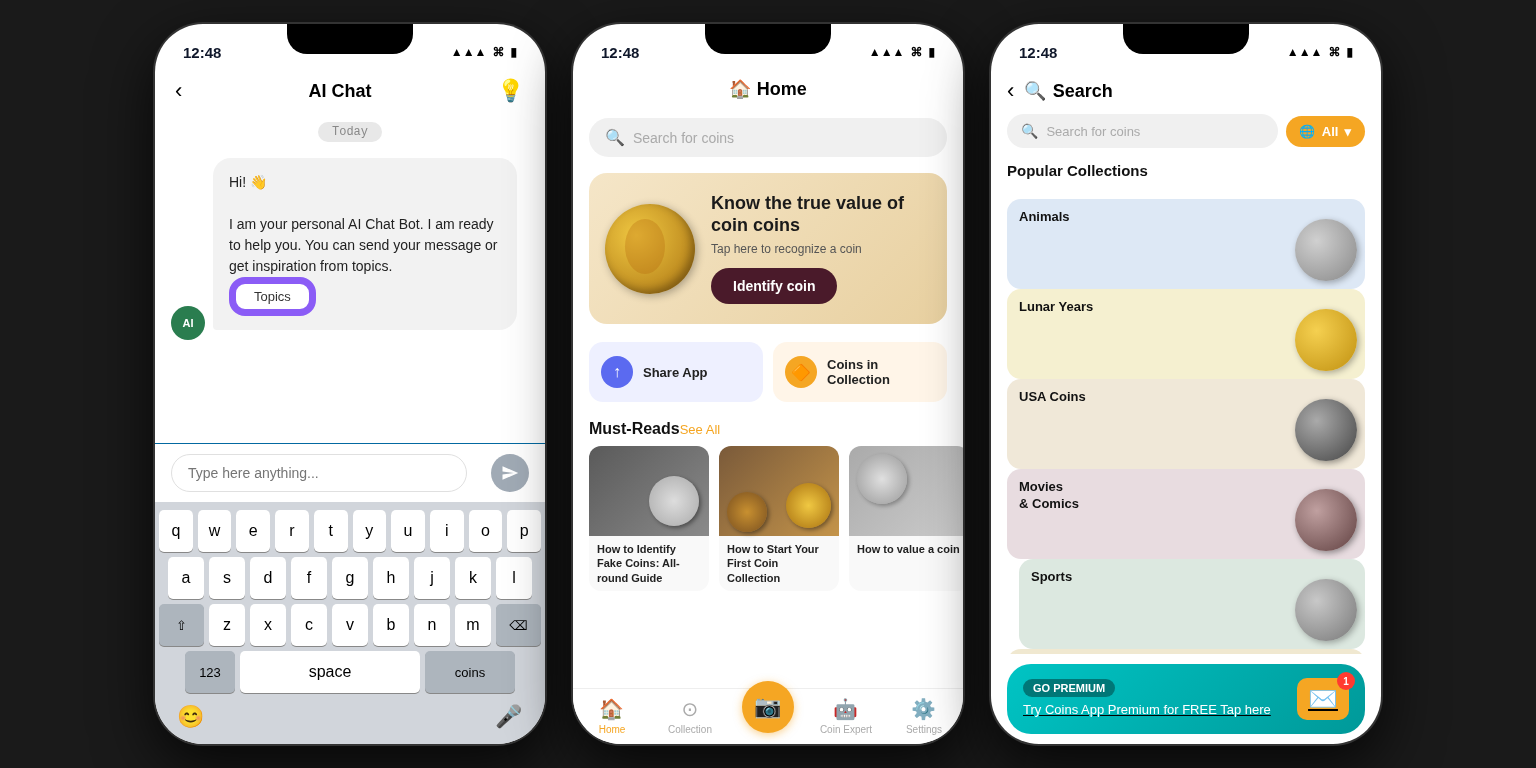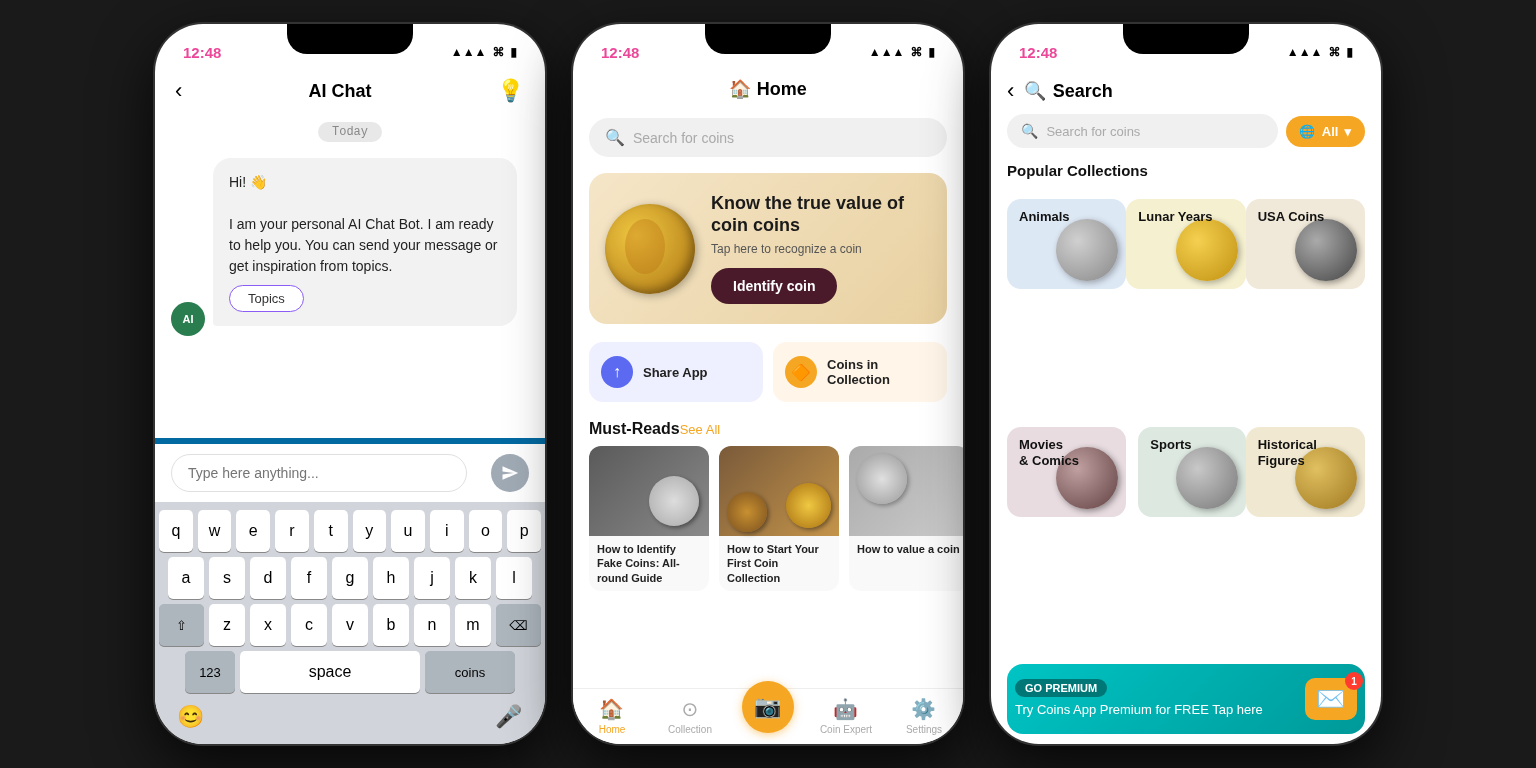--- a/index.html
+++ b/index.html
@@ -45,21 +45,21 @@
       left: 50%;
       transform: translateX(-50%);
       width: 126px;
       height: 30px;
       background: #000;
       border-radius: 0 0 20px 20px;
     }
     .status-time {
       font-size: 15px;
       font-weight: 600;
-      color: #ec4899;
+      color: #0f172a;
       z-index: 1;
     }
     .status-icons {
       display: flex;
       align-items: center;
       gap: 6px;
       z-index: 1;
     }
     .status-icons span {
       font-size: 12px;
@@ -121,27 +121,26 @@
       padding: 14px 16px;
       max-width: 85%;
       margin-bottom: 10px;
       font-size: 14px;
       line-height: 1.5;
       color: #222;
     }
     .message-bubble .topics-btn {
       display: inline-block;
       background: #fff;
-      border: 1px solid #8b5cf6;
+      border: 7px solid #8b5cf6;
       border-radius: 16px;
       padding: 5px 18px;
       font-size: 13px;
       font-weight: 500;
       color: #333;
-      margin-top: 8px;
       cursor: pointer;
     }
 
     .ai-avatar {
       width: 34px;
       height: 34px;
       background: #2a7d4f;
       border-radius: 50%;
       display: flex;
       align-items: center;
@@ -153,21 +152,21 @@
       margin-right: 8px;
     }
     .message-row {
       display: flex;
       align-items: flex-end;
       margin-bottom: 10px;
     }
 
     .chat-input-area {
       padding: 10px 16px;
-      border-top: 6px solid #0369a1;
+      border-top: 1px solid #0369a1;
       display: flex;
       align-items: center;
       gap: 24px;
       flex-shrink: 0;
     }
     .chat-input {
       flex: 1;
       border: 1.5px solid #e0e0e0;
       border-radius: 22px;
       padding: 10px 16px;
@@ -534,21 +533,21 @@
     .popular-collections-title {
       font-size: 15px;
       font-weight: 700;
       color: #111;
       padding: 4px 16px 20px;
       flex-shrink: 0;
     }
 
     .collections-grid {
       display: grid;
-      grid-template-columns: 1fr 1fr 1fr;
+      grid-template-columns: 1fr;
       gap: 0;
       padding: 0 16px;
       flex: 1;
       overflow-y: auto;
     }
     .collection-card {
       border-radius: 14px;
       overflow: hidden;
       position: relative;
       height: 90px;
@@ -571,26 +570,27 @@
       z-index: 2;
       line-height: 1.3;
     }
     .coin-gold {
       background: radial-gradient(circle at 35% 35%, #f0c842, #a87010);
     }
 
     .premium-banner {
       margin: 10px 16px;
       background: linear-gradient(135deg, #00c4c4, #009999);
-      border-radius: 16px;
-      padding: 14px 8px;
+      border-radius: 24px;
+      padding: 14px 16px;
       display: flex;
       align-items: center;
       gap: 12px;
       flex-shrink: 0;
+      text-decoration: underline;
     }
     .premium-icon {
       width: 52px;
       height: 42px;
       background: #f5a623;
       border-radius: 10px;
       display: flex;
       align-items: center;
       justify-content: center;
       font-size: 24px;

